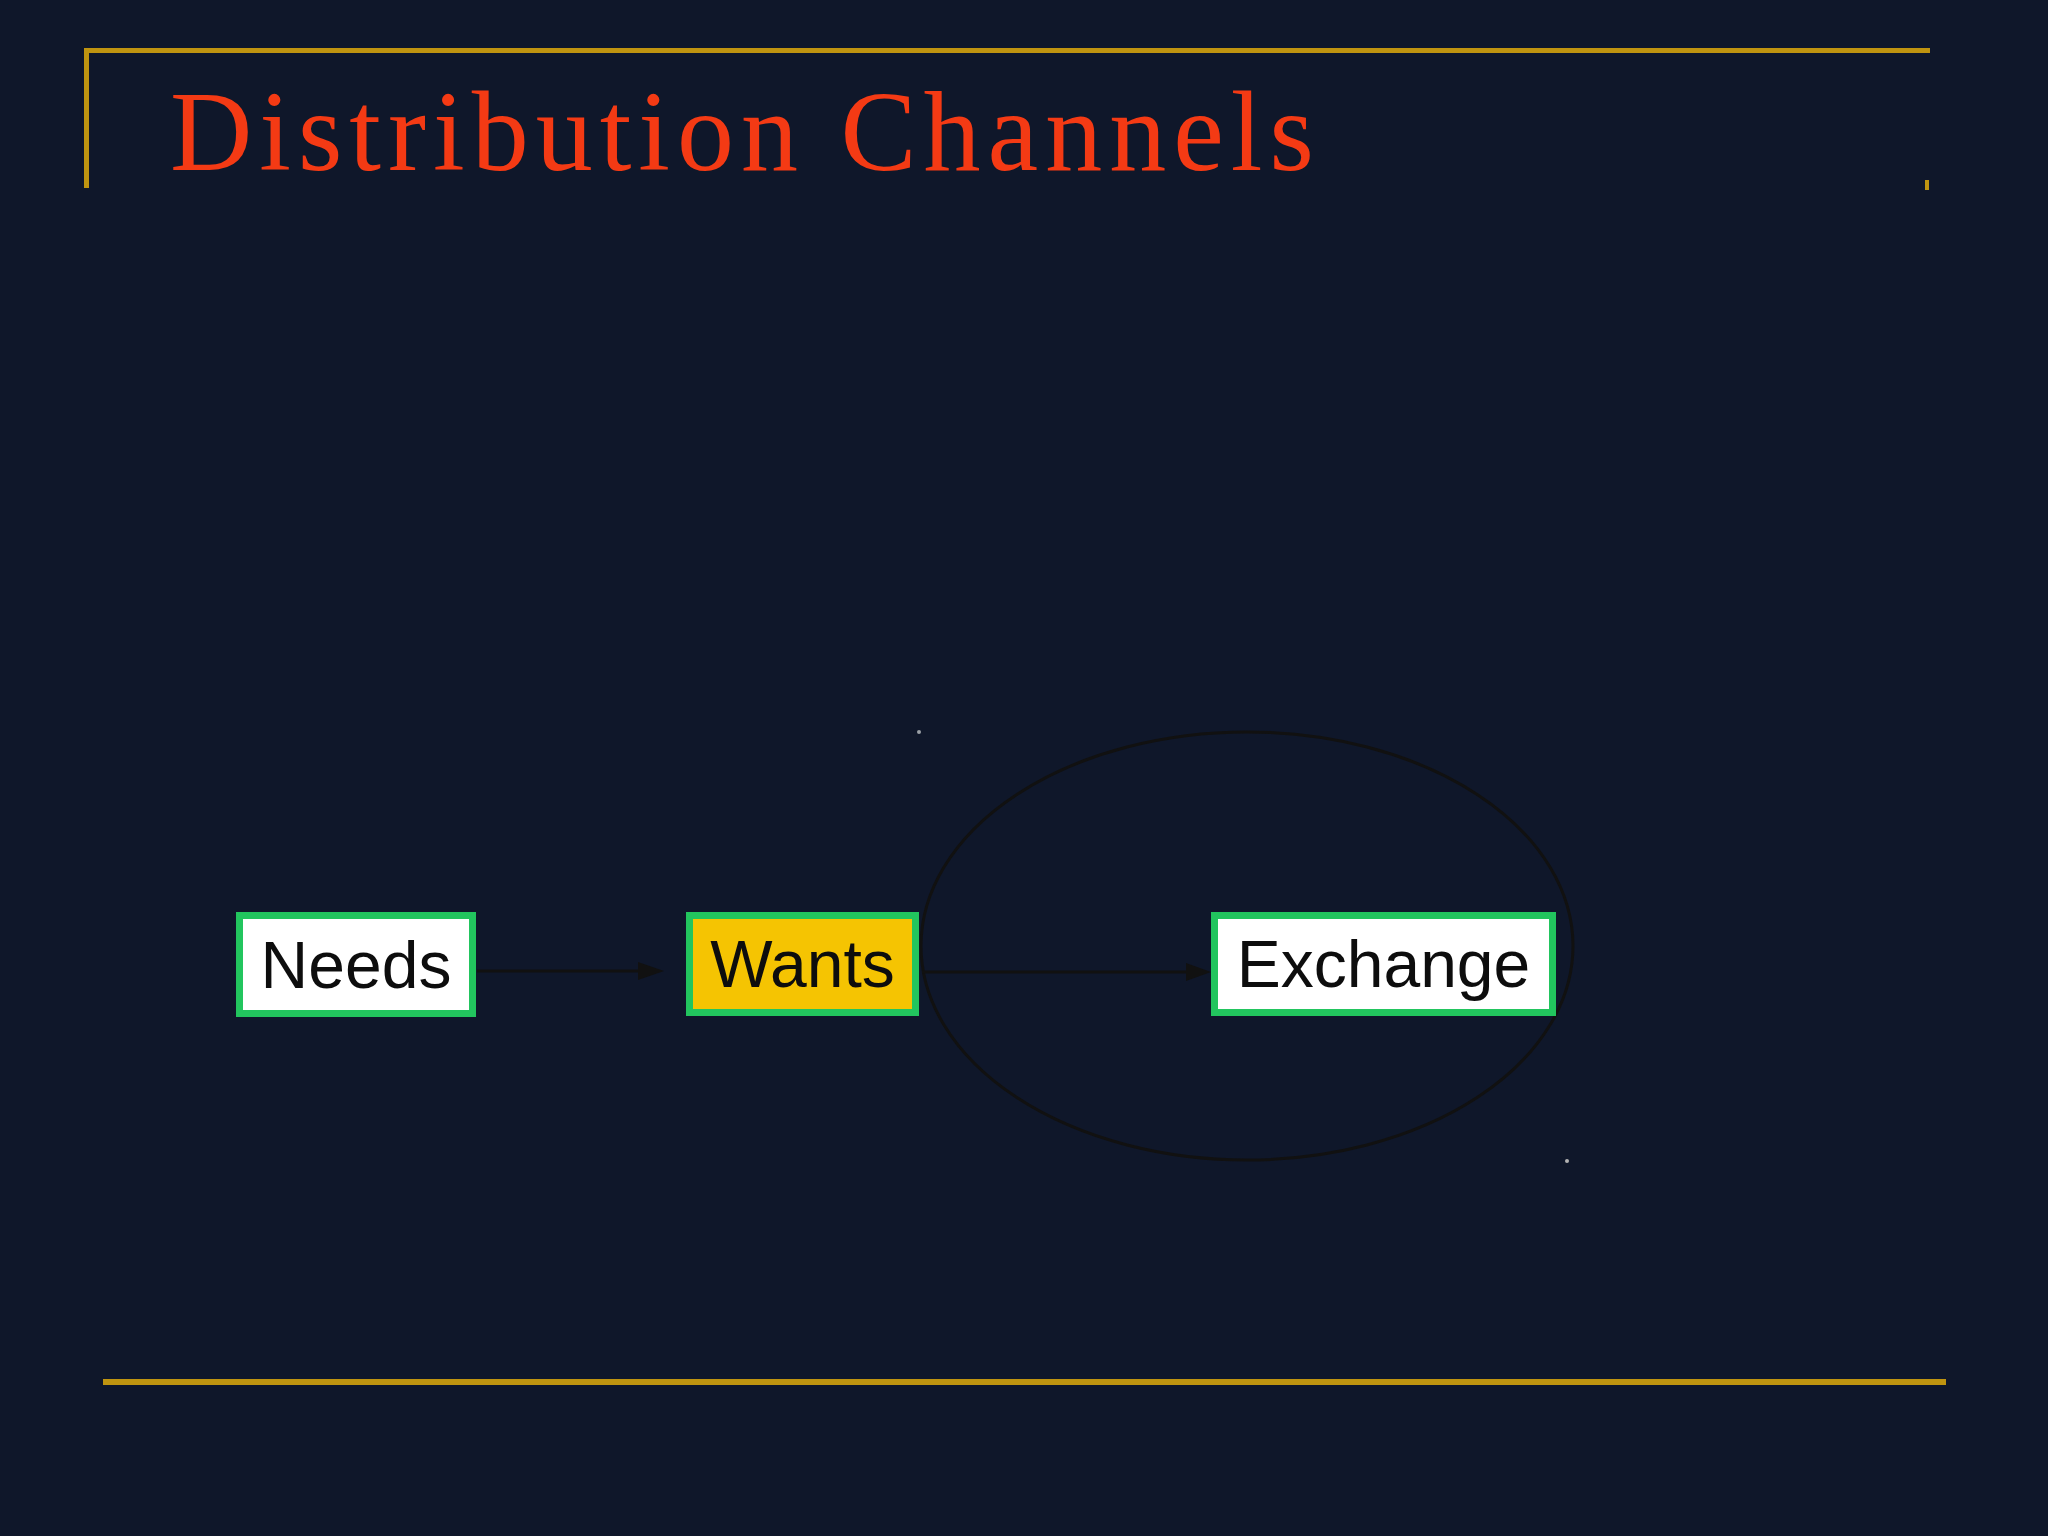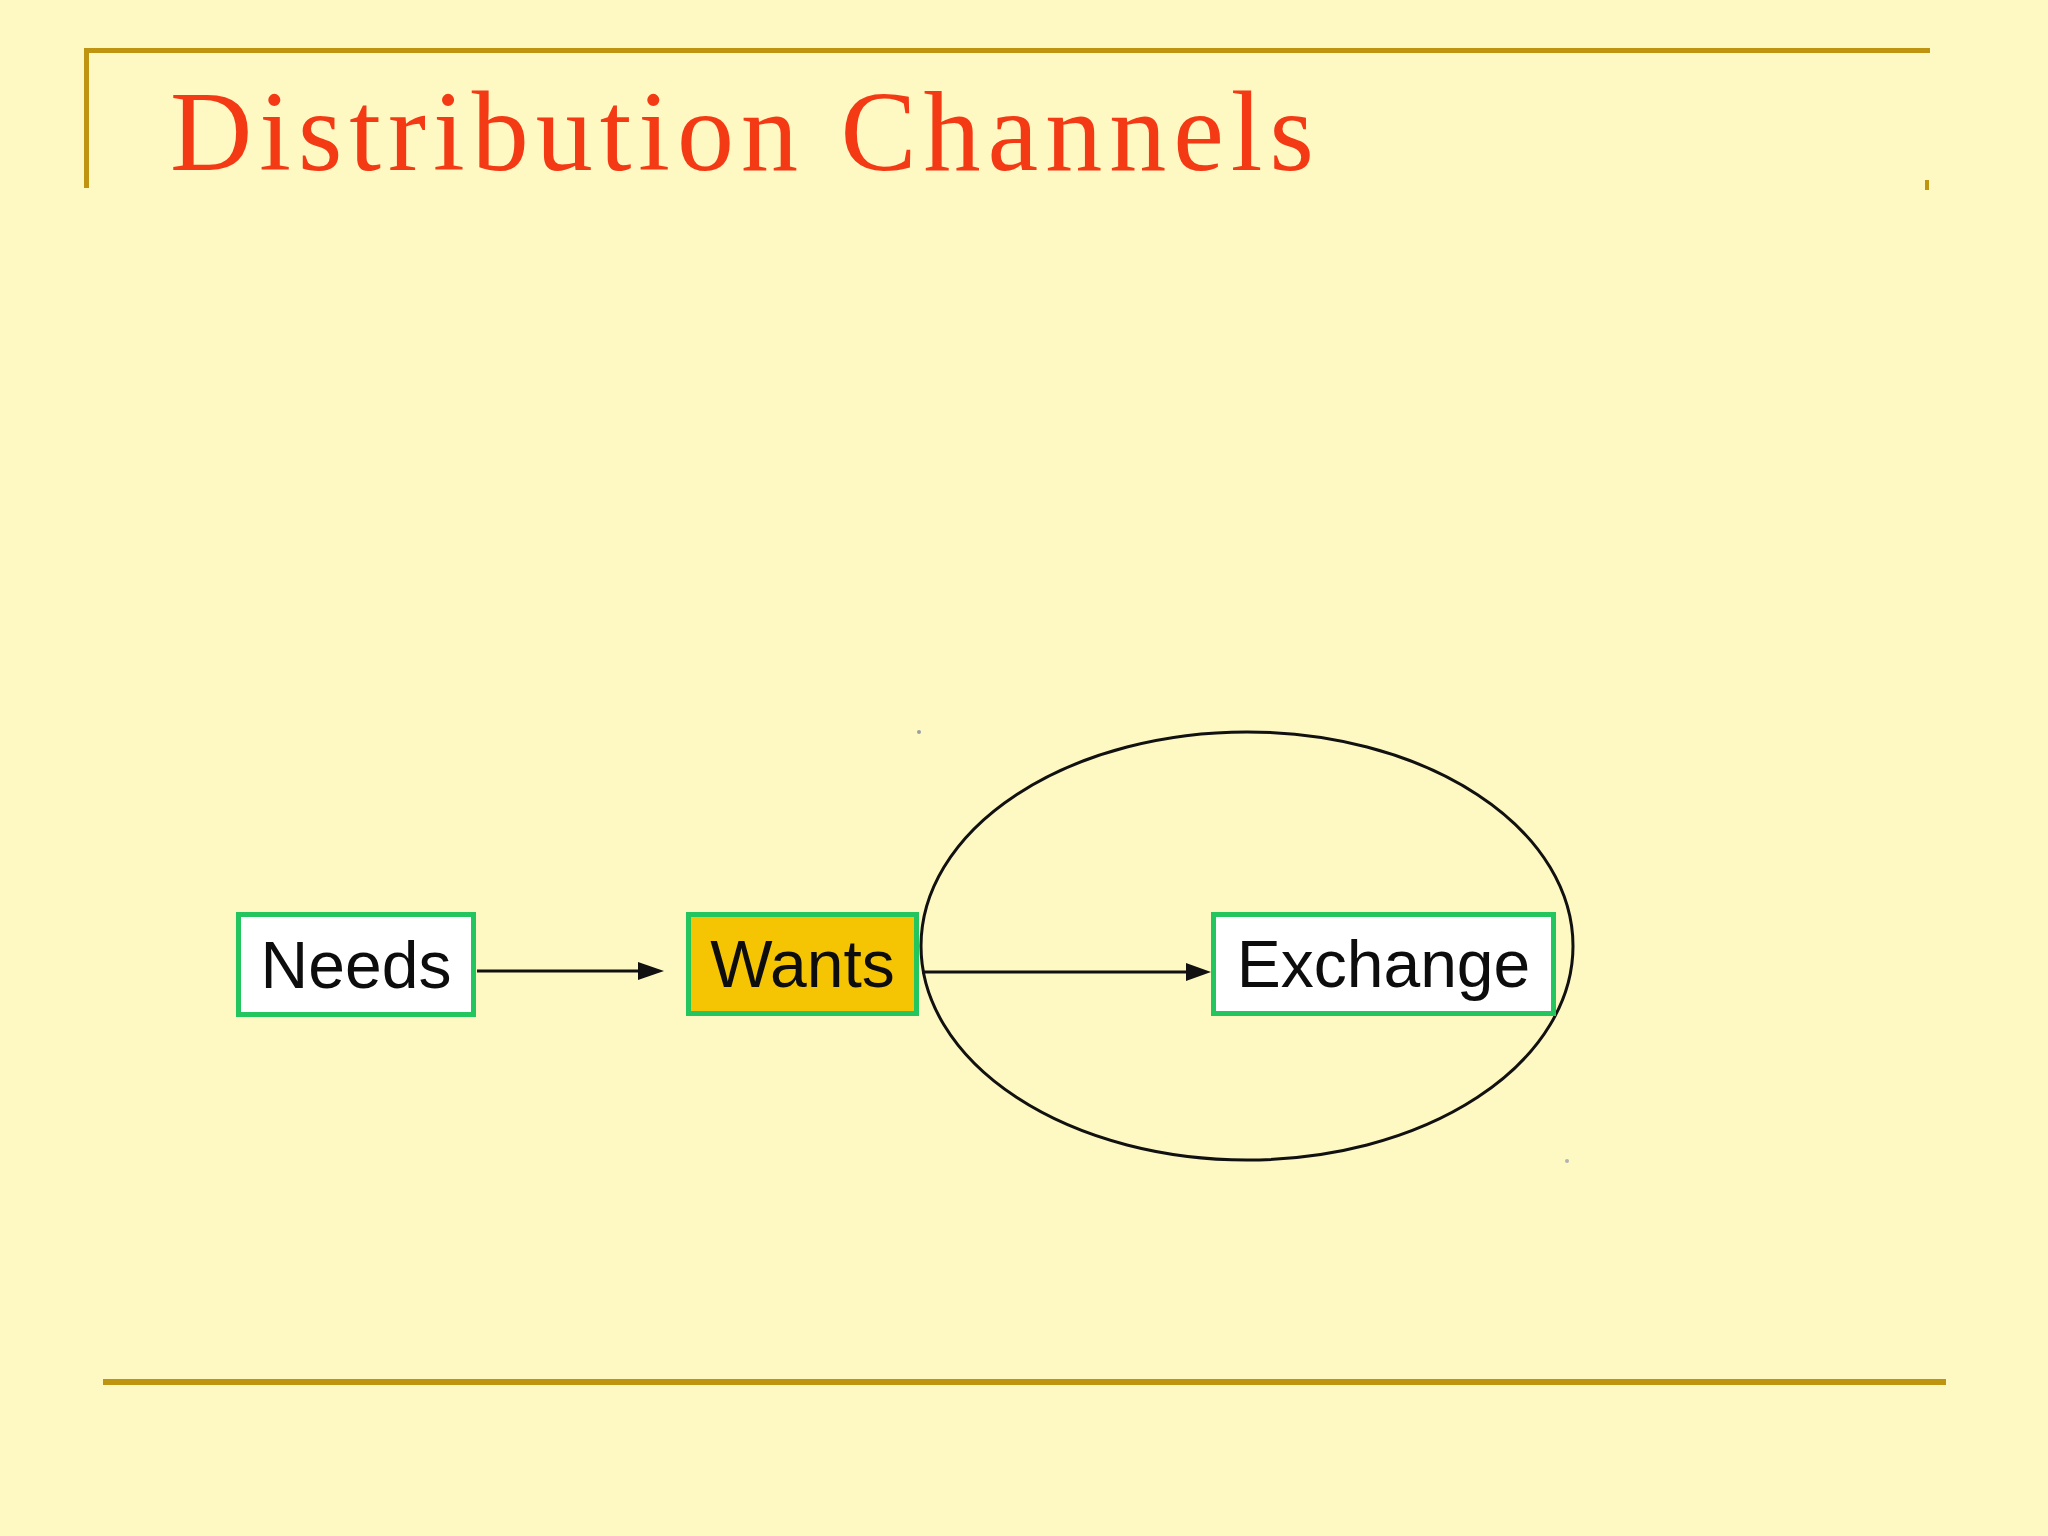--- a/index.html
+++ b/index.html
@@ -4,21 +4,21 @@
 <style>
   html, body {
     margin: 0;
     padding: 0;
     background: #ffffff;
   }
   .slide {
     position: relative;
     width: 2048px;
     height: 1536px;
-    background: #fef9c3;
+    background: #0f172a;
     overflow: hidden;
     font-family: "Liberation Sans", sans-serif;
   }
 
   
   .rule { position: absolute; background: #bf9410; }
   .rule-top      { left: 84px;   top: 48px;   width: 1846px; height: 5px; }
   .rule-left     { left: 84px;   top: 48px;   width: 5px;    height: 140px; }
   .rule-tick     { left: 1925px; top: 180px;  width: 4px;    height: 10px; }
   .rule-bottom   { left: 103px;  top: 1379px; width: 1843px; height: 6px; }
@@ -43,21 +43,21 @@
     width: 2048px; height: 1536px;
     z-index: 1;
   }
   .node {
     position: absolute;
     z-index: 2;
     display: flex;
     align-items: center;
     justify-content: center;
     background: #ffffff;
-    border: 5px solid #22c55e;
+    border: 7px solid #22c55e;
     box-sizing: border-box;
     font-size: 66px;
     color: #0d0d0d;
     letter-spacing: 0px;
   }
   .node-needs    { left: 236px;  top: 912px; width: 240px; height: 105px; }
   .node-wants    { left: 686px;  top: 912px; width: 233px; height: 104px; background: #f5c402; }
   .node-exchange { left: 1211px; top: 912px; width: 345px; height: 104px; text-align: right; }
 
   

